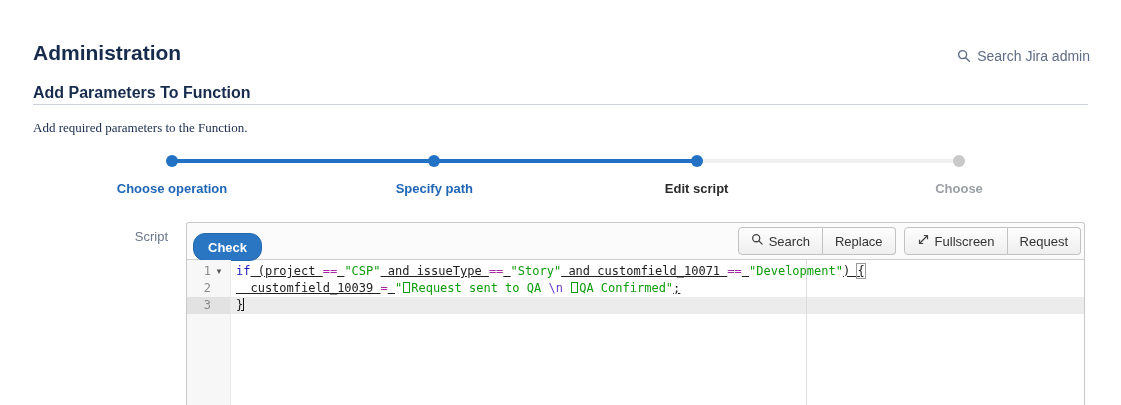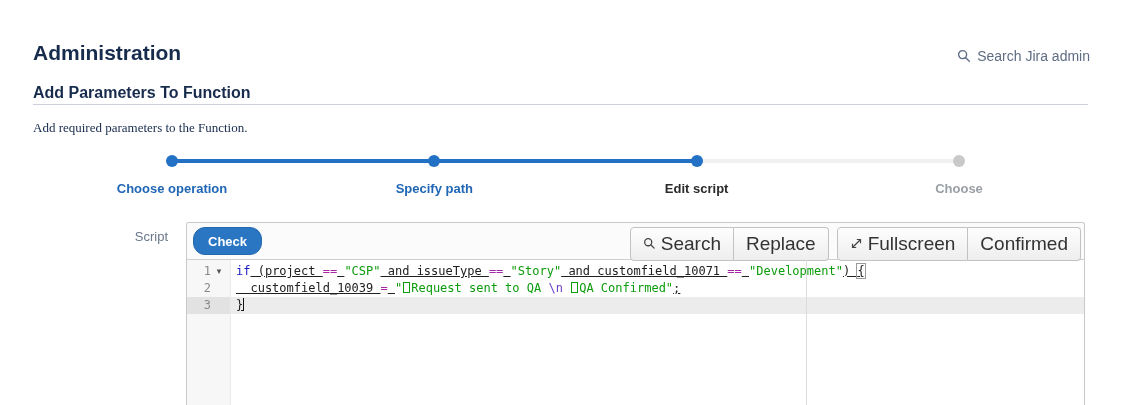--- a/index.html
+++ b/index.html
@@ -33,28 +33,28 @@
 
   
   .field-label { position:absolute; left:58px; top:229px; width:110px; text-align:right;
     font-size:13px; color:#6b778c; }
 
   
   .panel { position:absolute; left:186px; top:222px; width:899px; height:183px;
     border:1px solid #c9c9c9; border-bottom:none; border-radius:3px 3px 0 0; background:#fff; }
   .toolbar { position:relative; height:37px; background:#fbfbfb; border-bottom:1px solid #cfcfcf;
     border-radius:3px 3px 0 0; }
-  .btn-check { position:absolute; left:6px; top:4px; height:28px; padding:0 14px;
+  .btn-check { position:absolute; left:6px; top:10px; height:28px; padding:0 14px;
     background:#2a76c2; color:#fff; border:1px solid #2468ad; border-radius:12px;
     font-size:13px; font-weight:700; font-family:inherit; cursor:pointer; }
   .tb-right { position:absolute; right:3px; top:4px; display:flex; gap:8px; }
   .btn-group { display:flex; }
-  .tb-btn { display:flex; align-items:center; gap:5px; height:34px; padding:0 12px;
+  .tb-btn { display:flex; align-items:center; gap:5px; height:28px; padding:0 12px;
     background:linear-gradient(#fefefe,#eeeeee); border:1px solid #c2c2c2; color:#333;
-    font-size:19px; font-family:inherit; cursor:pointer; }
+    font-size:13px; font-family:inherit; cursor:pointer; }
   .btn-group .tb-btn + .tb-btn { border-left:none; }
   .btn-group .tb-btn:first-child { border-radius:4px 0 0 4px; }
   .btn-group .tb-btn:last-child { border-radius:0 4px 4px 0; }
   .btn-group .tb-btn:only-child { border-radius:4px; }
 
   
   .code-area { position:relative; display:flex; height:145px; overflow:hidden;
     font-family:"DejaVu Sans Mono", monospace; font-size:12px; line-height:17px; cursor:text; }
   .gutter { width:44px; background:#f7f7f7; border-right:1px solid #ebebeb; padding-top:3px;
     flex:none; }
@@ -137,21 +137,21 @@
             <span>
               <svg width="13" height="13" viewBox="0 0 13 13">
                 <line x1="2.5" y1="10.5" x2="10.5" y2="2.5" stroke="#444" stroke-width="1.2"></line>
                 <polyline points="2.5,6.8 2.5,10.5 6.2,10.5" fill="none" stroke="#444" stroke-width="1.2"></polyline>
                 <polyline points="6.8,2.5 10.5,2.5 10.5,6.2" fill="none" stroke="#444" stroke-width="1.2"></polyline>
               </svg>
             </span>
             <span>Fullscreen</span>
           </button>
           <button class="tb-btn">
-            <span>Confirmed</span>
+            <span>Request</span>
           </button>
         </div>
       </div>
     </div>
 
     <div class="code-area">
       <div class="gutter">
           <div class="gutter-cell">
             <span class="num">1</span>
             <span class="fold">▾</span>

